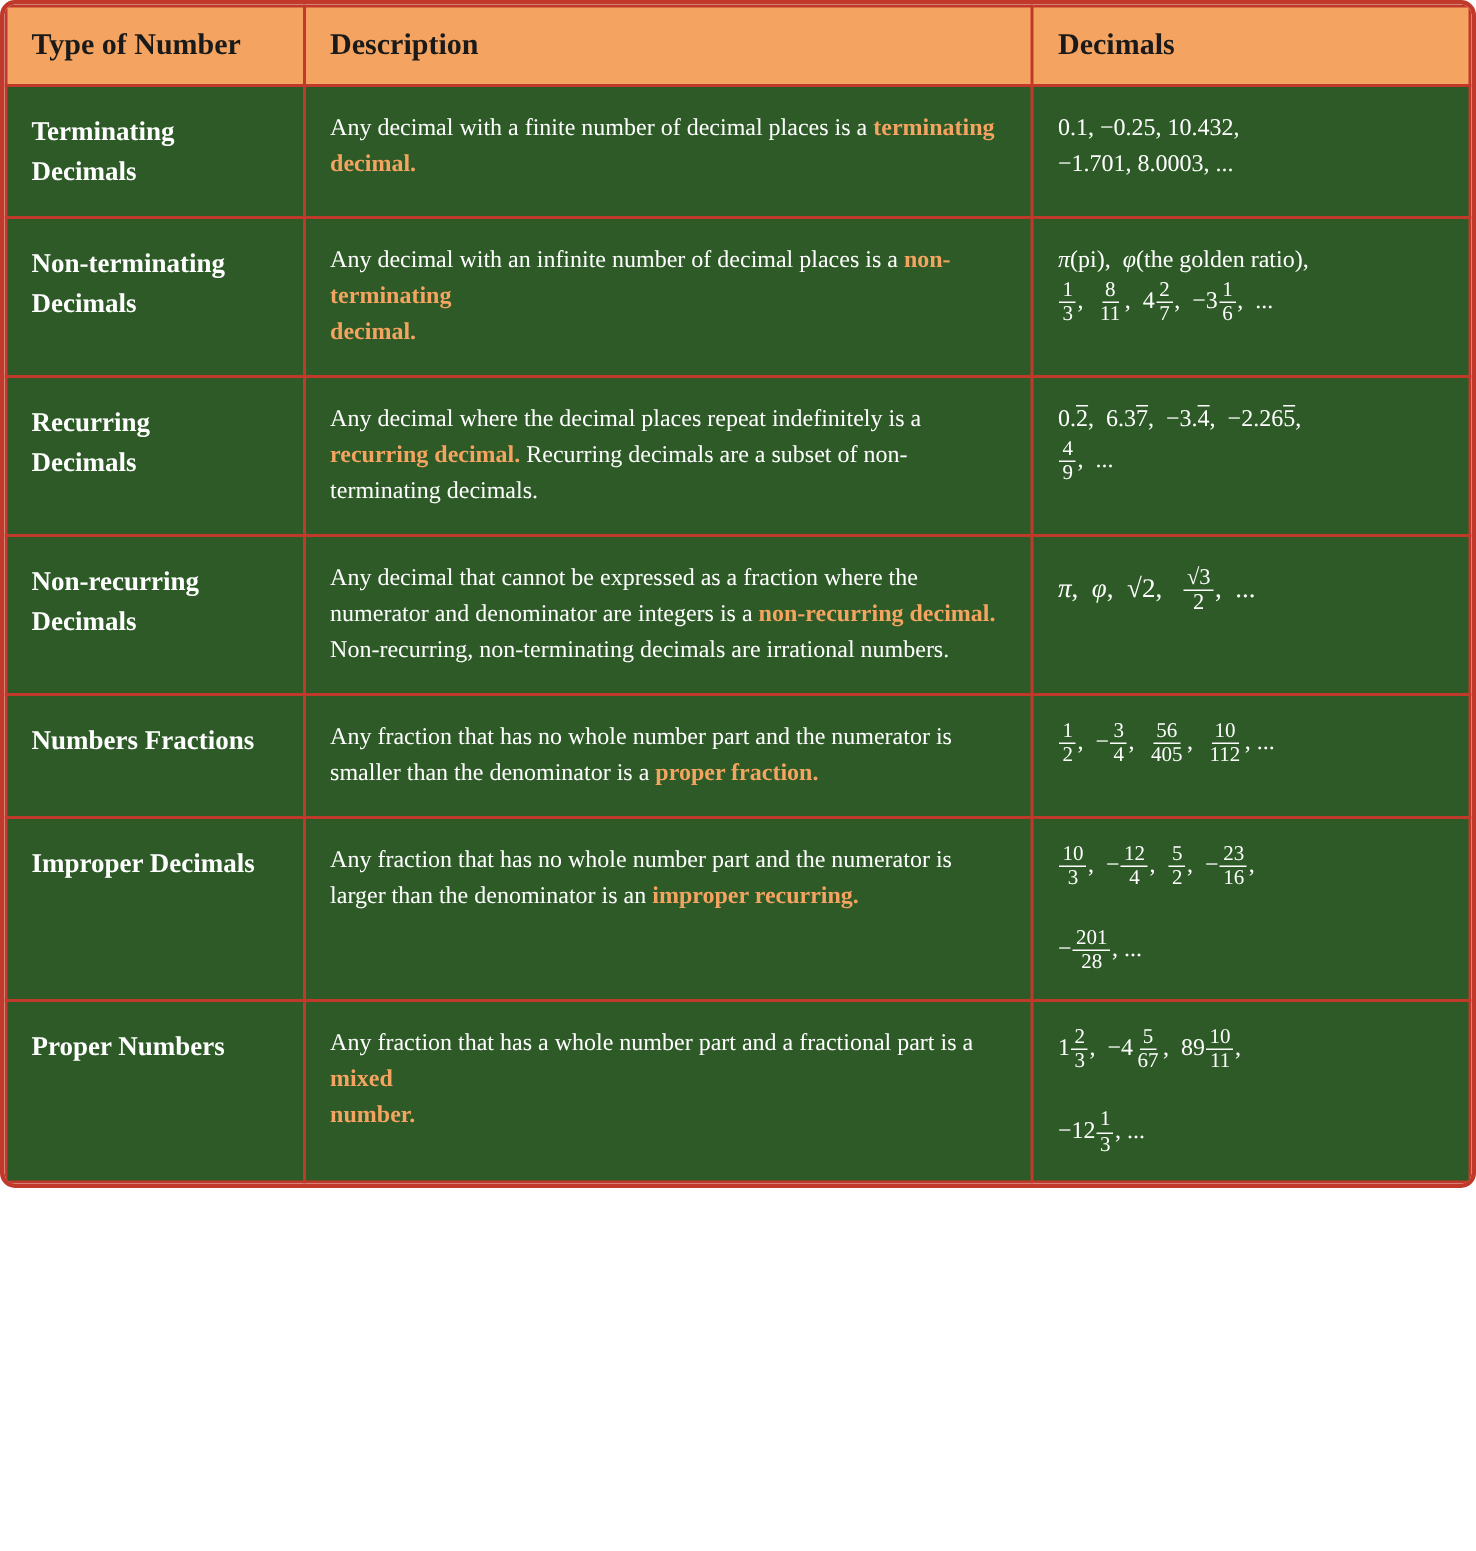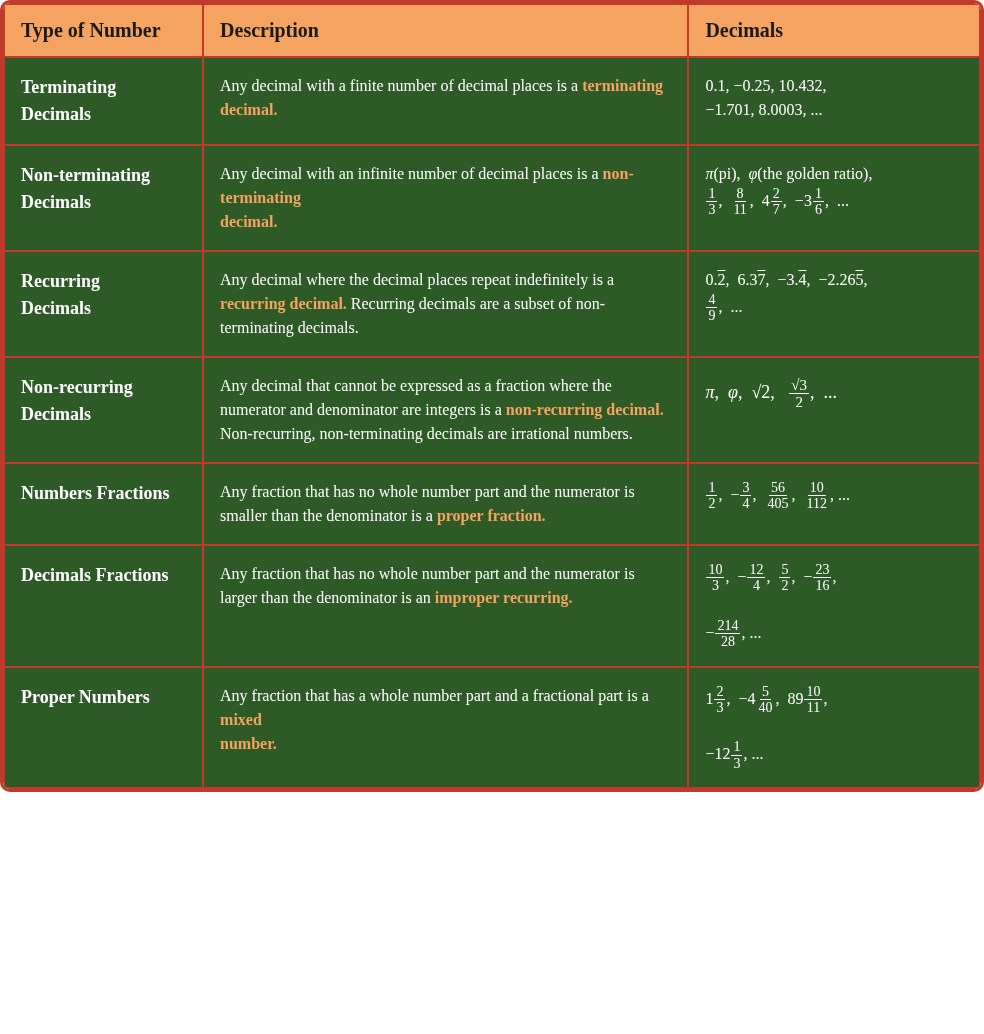--- a/index.html
+++ b/index.html
@@ -177,21 +177,21 @@
               <span class="den">405</span>
             </span>,&nbsp;
           <span class="frac">
               <span class="num">10</span>
               <span class="den">112</span>
             </span>,&nbsp;...
         </td>
       </tr>
 
       <tr>
-        <td class="col-type">Decimals Fractions</td>
+        <td class="col-type">Improper Decimals</td>
         <td class="col-desc">
           Any fraction that has no whole number part and the numerator is larger than the denominator is an <span class="highlight">improper recurring.</span>
         </td>
         <td class="col-examples">
           <span class="frac">
               <span class="num">10</span>
               <span class="den">3</span>
             </span>,&nbsp;
           −<span class="frac">
               <span class="num">12</span>
@@ -199,39 +199,39 @@
             </span>,&nbsp;
           <span class="frac">
               <span class="num">5</span>
               <span class="den">2</span>
             </span>,&nbsp;
           −<span class="frac">
               <span class="num">23</span>
               <span class="den">16</span>
             </span>,<br><br>
           −<span class="frac">
-              <span class="num">214</span>
+              <span class="num">201</span>
               <span class="den">28</span>
             </span>,&nbsp;...
         </td>
       </tr>
 
       <tr>
         <td class="col-type">Proper Numbers</td>
         <td class="col-desc">
           Any fraction that has a whole number part and a fractional part is a <span class="highlight">mixed<br>number.</span>
         </td>
         <td class="col-examples">
           1<span class="frac">
               <span class="num">2</span>
               <span class="den">3</span>
             </span>,&nbsp;
           −4<span class="frac">
               <span class="num">5</span>
-              <span class="den">40</span>
+              <span class="den">67</span>
             </span>,&nbsp;
           89<span class="frac">
               <span class="num">10</span>
               <span class="den">11</span>
             </span>,<br><br>
           −12<span class="frac">
               <span class="num">1</span>
               <span class="den">3</span>
             </span>,&nbsp;...
         </td>

